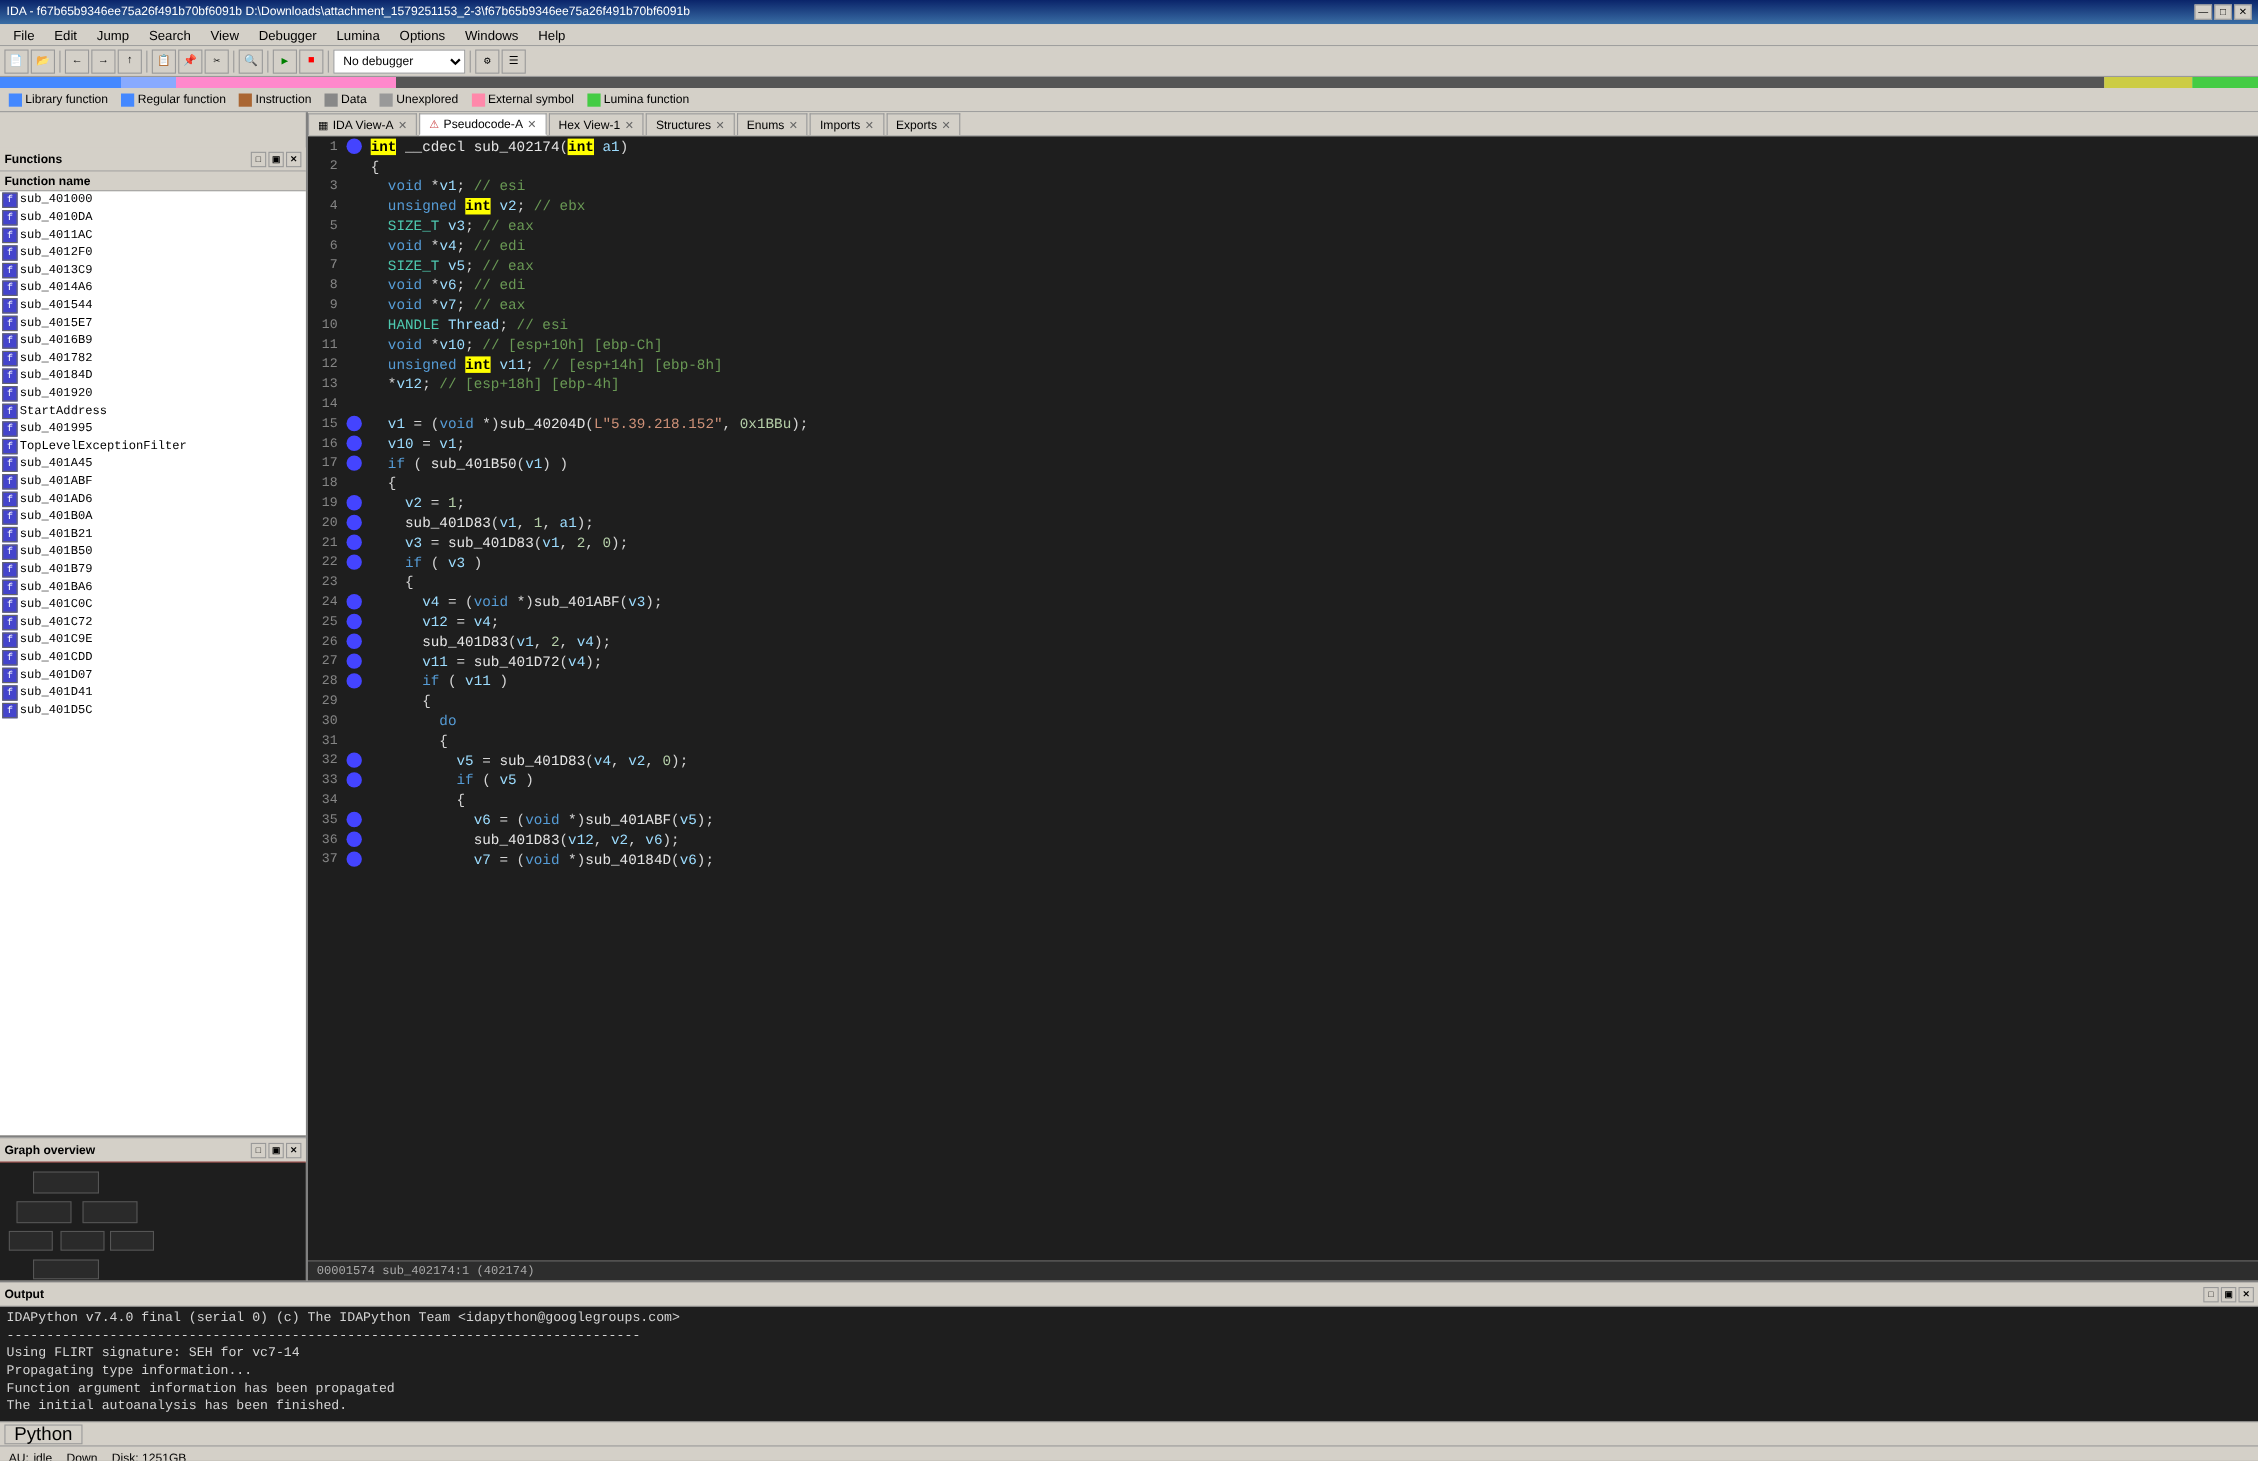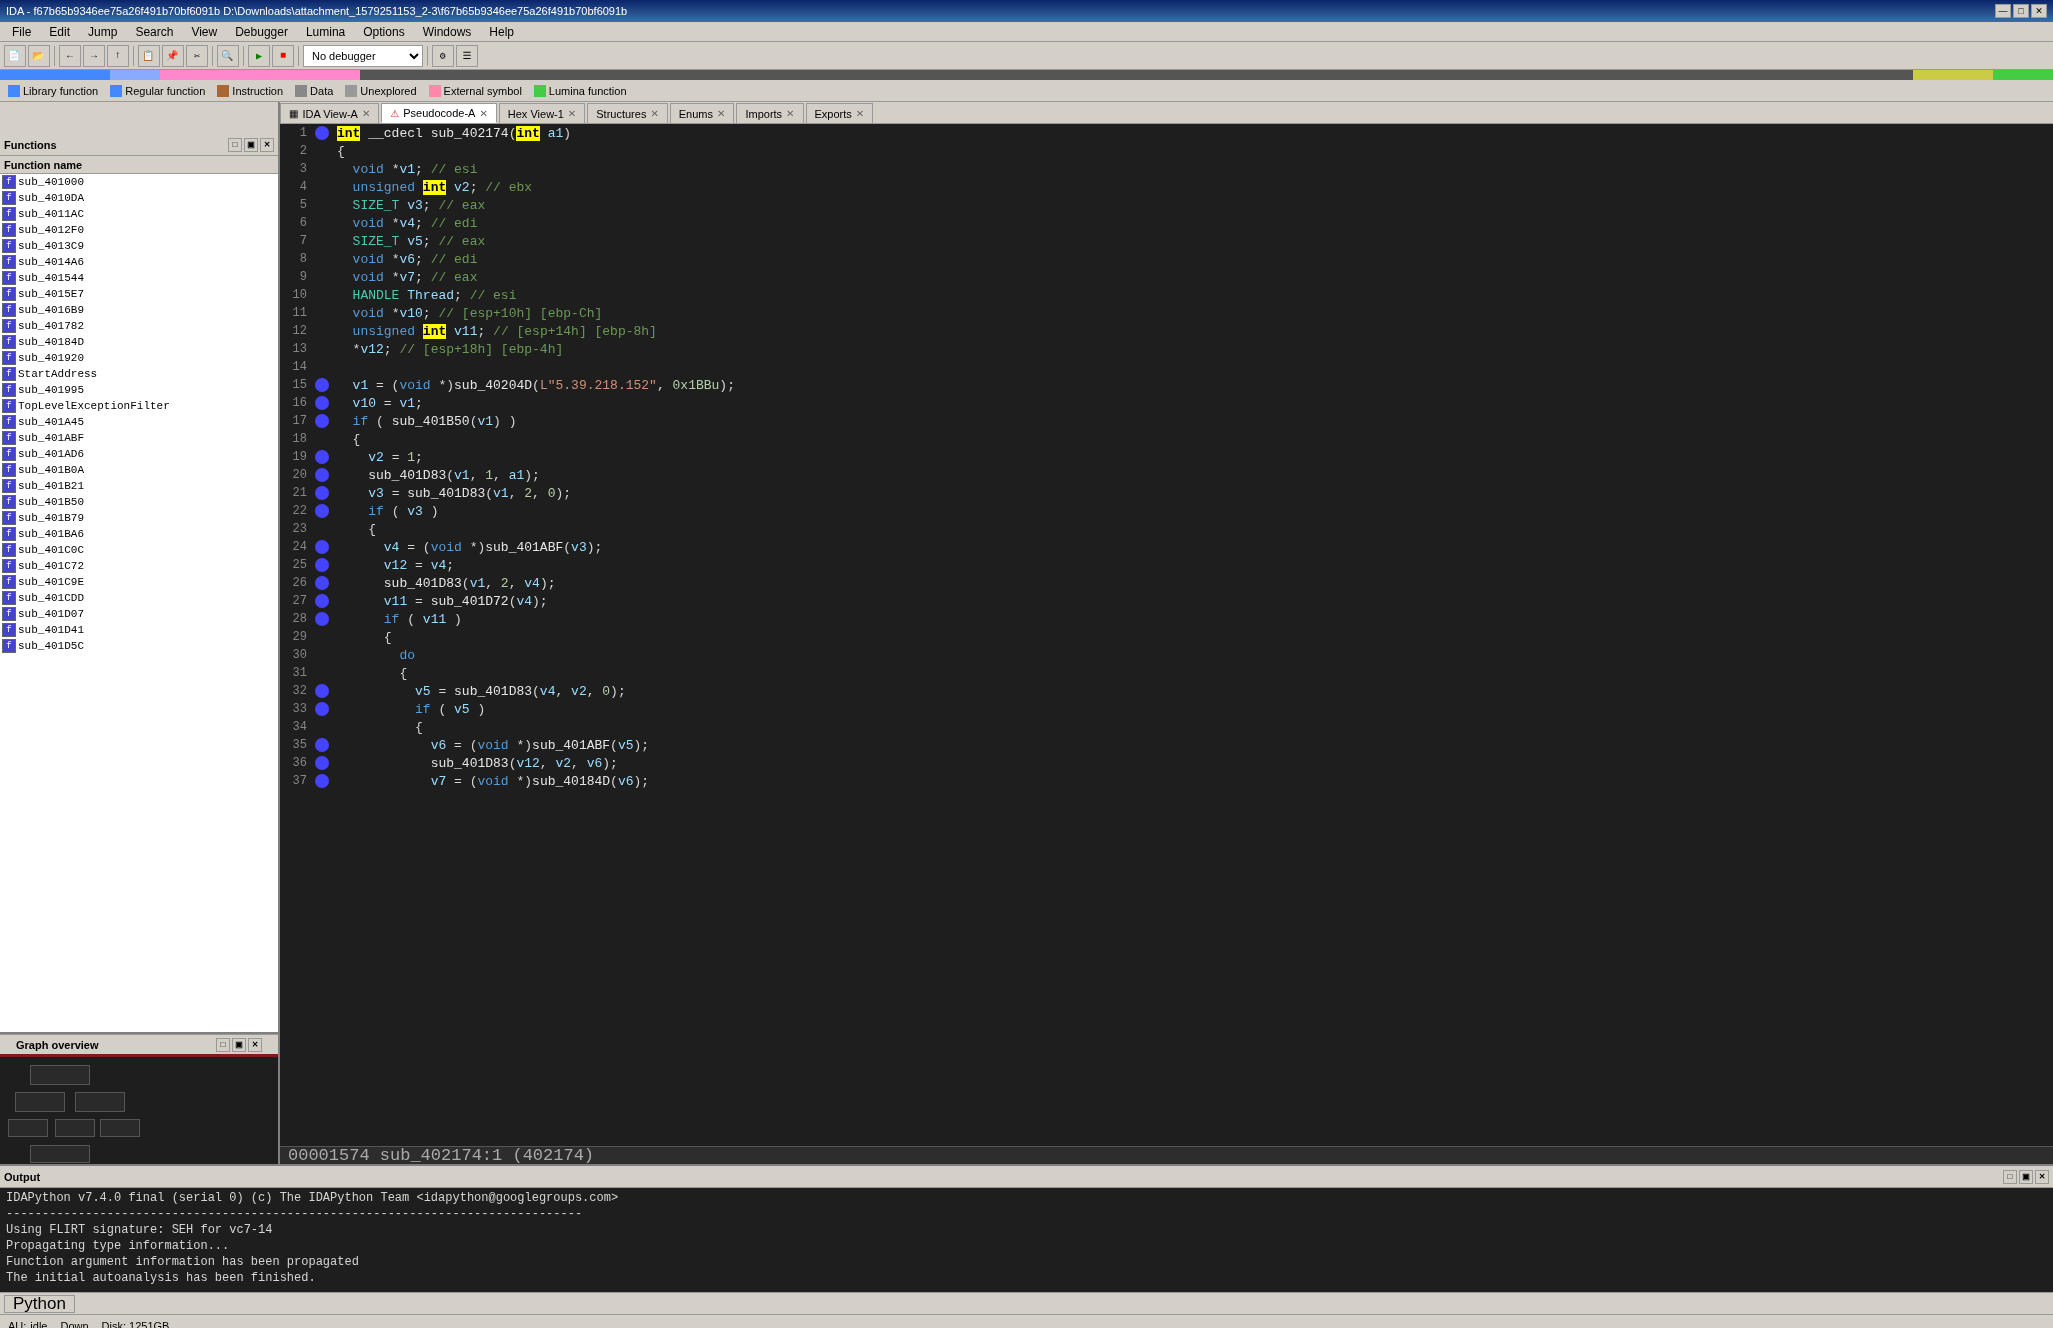--- a/index.html
+++ b/index.html
@@ -188,26 +188,26 @@
 
     
     #graph-panel {
       height: 130px;
       border-top: 1px solid #999;
       display: flex;
       flex-direction: column;
     }
     #graph-header {
       background: #d4d0c8;
-      border-bottom: 3px solid #7f1d1d;
+      border-bottom: 1px solid #7f1d1d;
       height: 22px;
       display: flex;
       align-items: center;
       justify-content: space-between;
-      padding: 0 16px;
+      padding: 0 4px;
       font-family: 'Segoe UI', Tahoma, sans-serif;
       font-size: 11px;
       font-weight: bold;
     }
     #graph-content {
       flex: 1;
       background: #1e1e1e;
       position: relative;
     }
     .graph-box {
@@ -308,21 +308,21 @@
     .var { color: #9cdcfe; }
 
     
     #code-status {
       height: 18px;
       background: #2d2d2d;
       color: #aaa;
       display: flex;
       align-items: center;
       padding: 0 8px;
-      font-size: 17px;
+      font-size: 11px;
       border-top: 1px solid #555;
     }
 
     
     #output-panel {
       height: 128px;
       border-top: 2px solid #808080;
       display: flex;
       flex-direction: column;
     }

